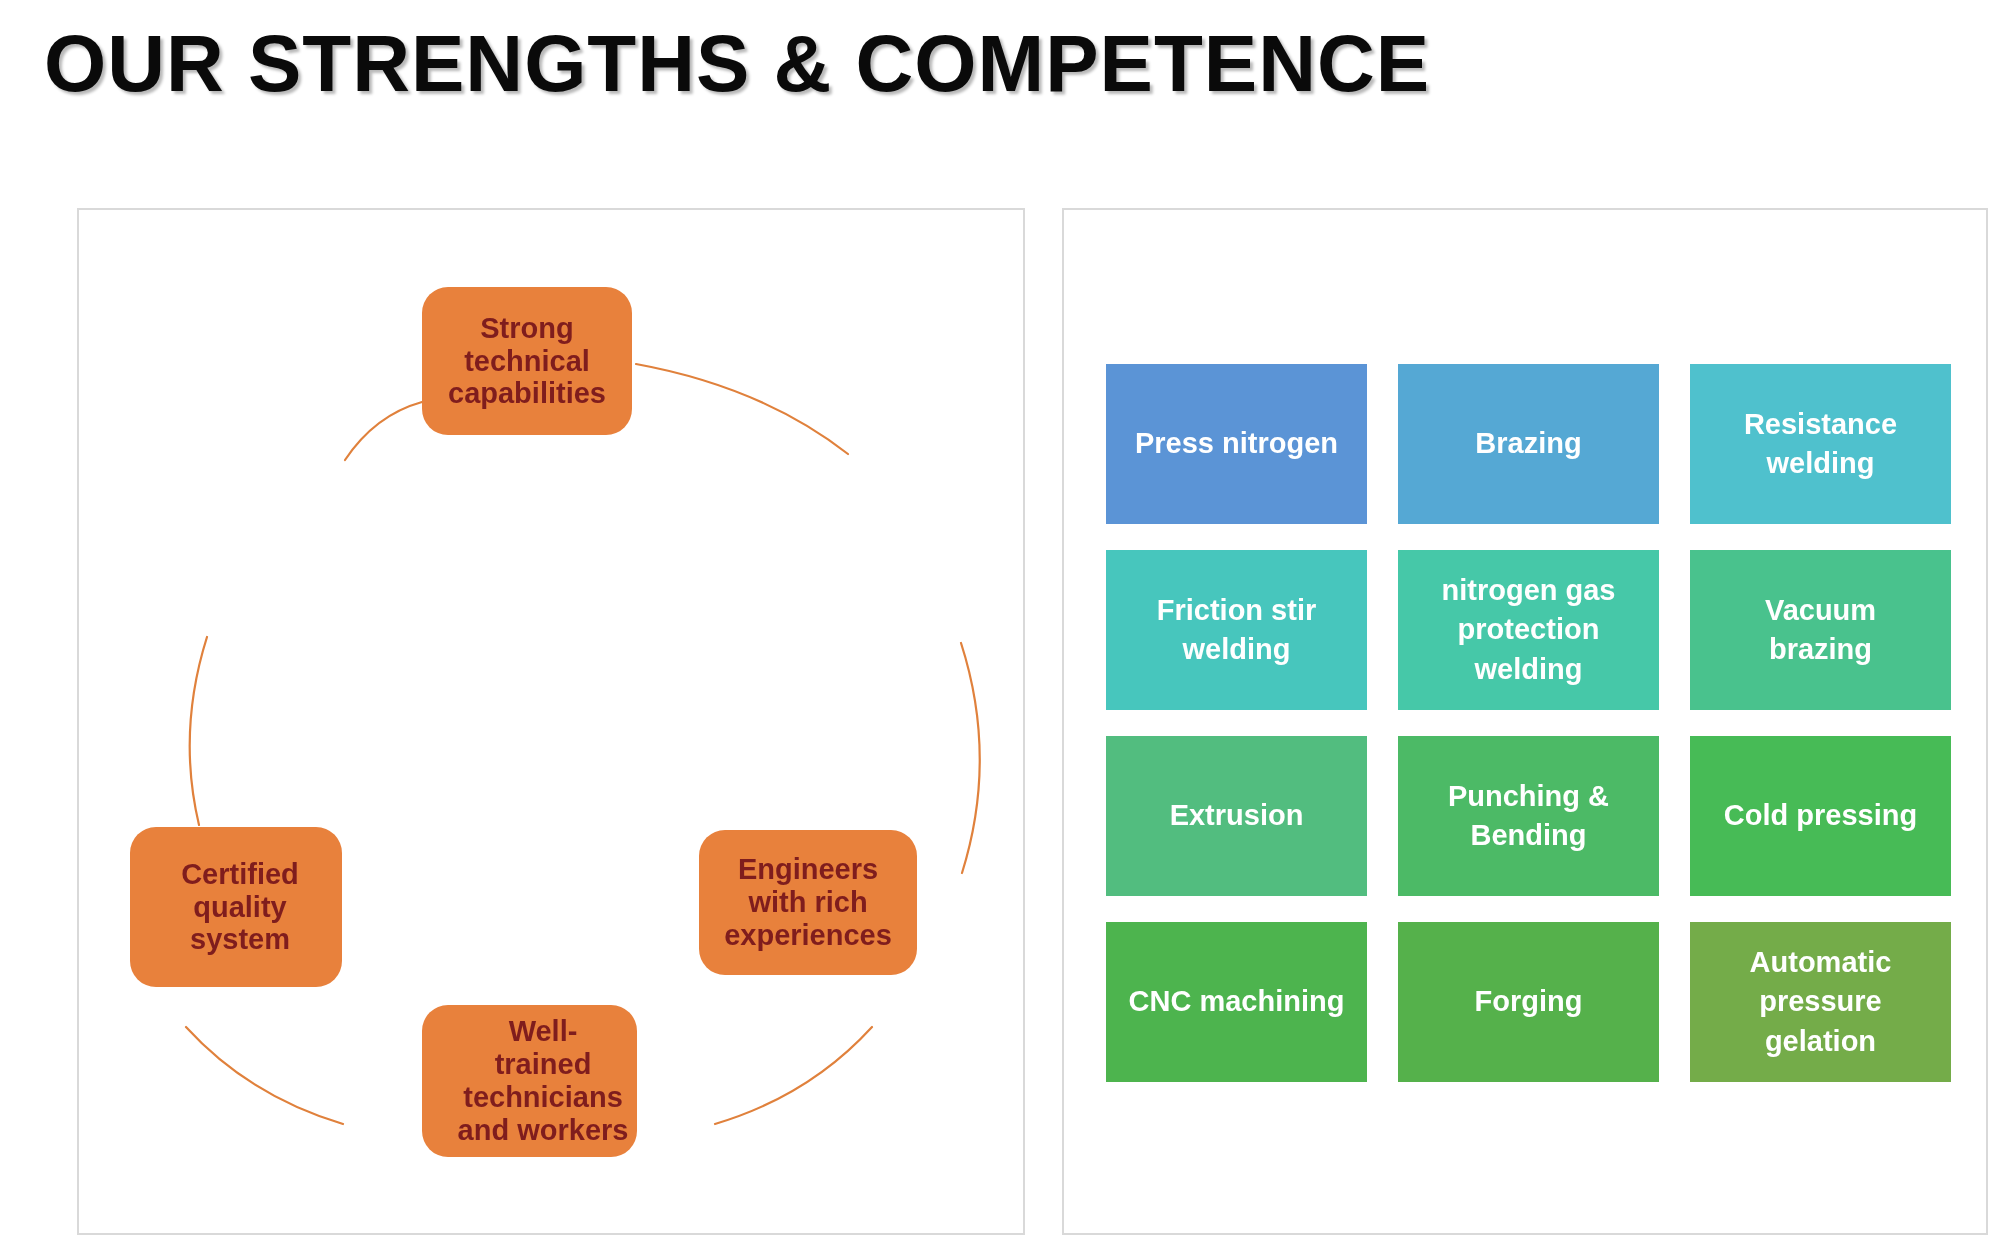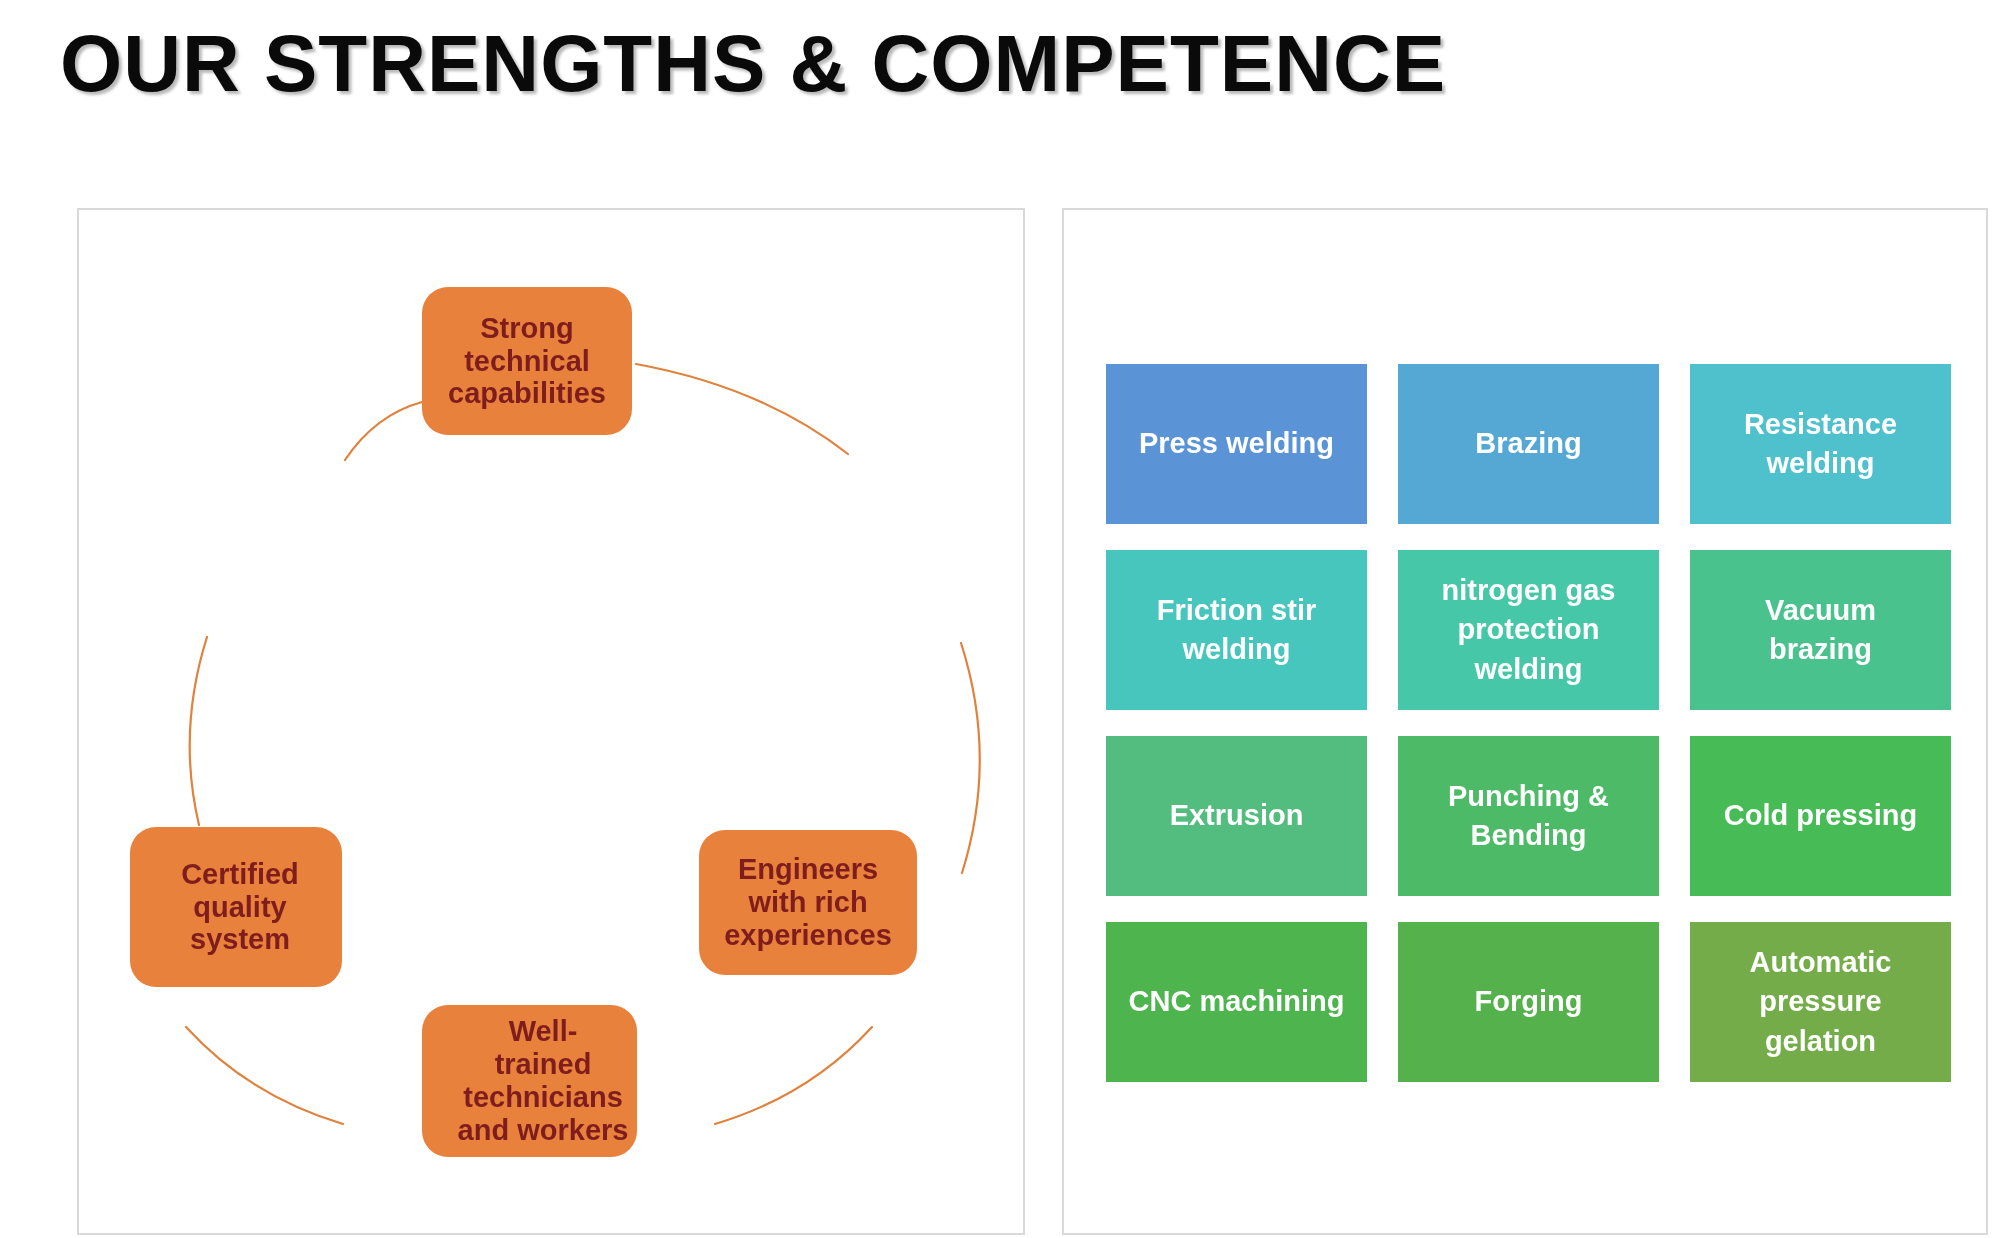--- a/index.html
+++ b/index.html
@@ -9,21 +9,21 @@
   .slide {
     position: relative;
     width: 2000px;
     height: 1238px;
     background: #ffffff;
     overflow: hidden;
   }
 
   .slide-title {
     position: absolute;
-    left: 60px;
+    left: 44px;
     top: 18px;
     font-size: 80px;
     font-weight: bold;
     letter-spacing: 1px;
     color: #0a0a0a;
     text-shadow: 3px 3px 3px rgba(0,0,0,0.28);
     white-space: nowrap;
   }
 
   .panel {
@@ -122,21 +122,21 @@
 
     <div class="cycle-box cb-welltrained">Well-
 trained
 technicians
 and workers</div>
   </div>
 
   <div class="panel panel-right">
     <div class="competence-grid">
 
-      <div class="tile" style="background: rgb(91, 148, 214);">Press welding</div>
+      <div class="tile" style="background: rgb(91, 148, 214);">Press nitrogen</div>
 
       <div class="tile" style="background: rgb(85, 168, 212);">Brazing</div>
 
       <div class="tile" style="background: rgb(79, 193, 205);">Resistance
 welding</div>
 
       <div class="tile" style="background: rgb(71, 198, 189);">Friction stir
 welding</div>
 
       <div class="tile" style="background: rgb(70, 200, 168);">nitrogen gas

